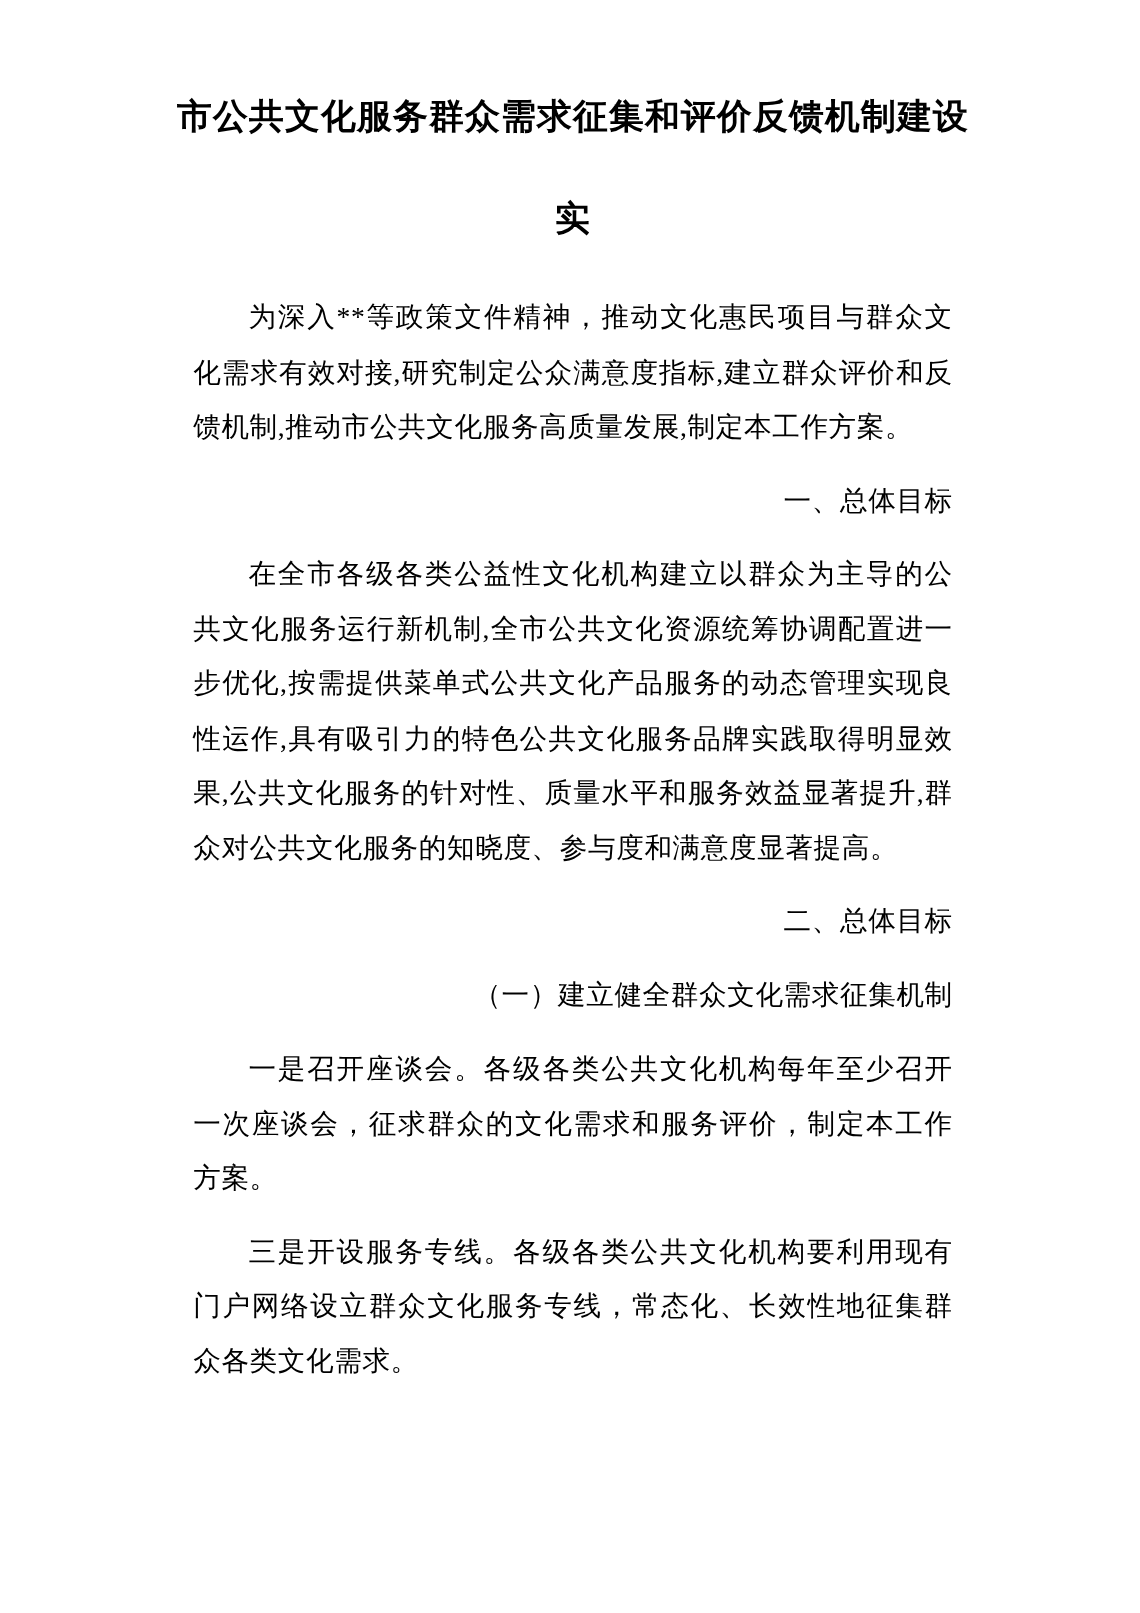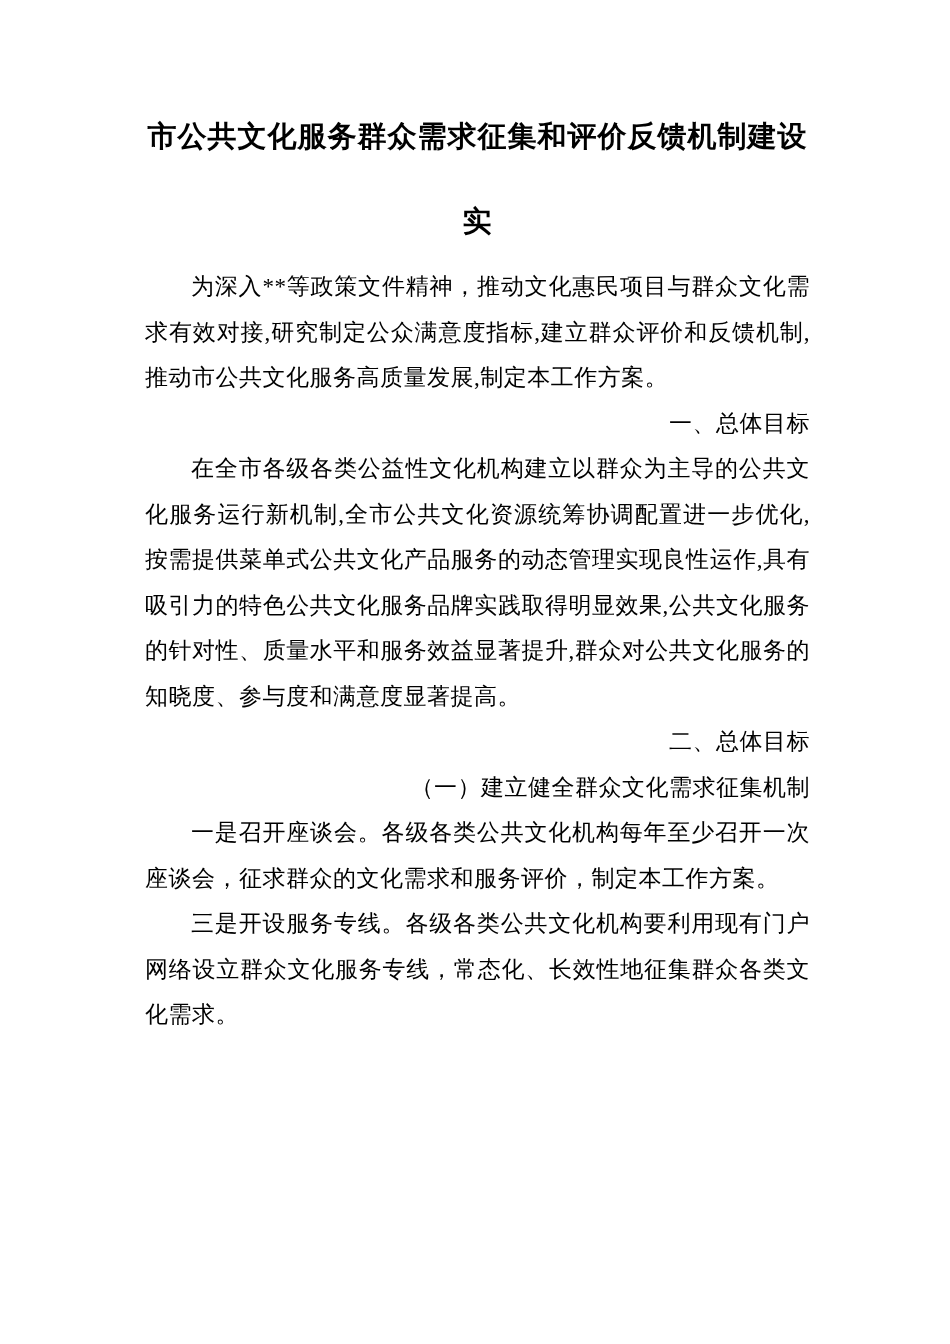--- a/index.html
+++ b/index.html
@@ -7,21 +7,21 @@
     padding: 0;
     background: #ffffff;
   }
   .page {
     position: relative;
     width: 950px;
     height: 1344px;
     margin: 0 auto;
     background: #ffffff;
     box-sizing: border-box;
-    padding: 94px 140px 40px 145px;
+    padding: 56px 140px 40px 145px;
     overflow: hidden;
     font-family: "Liberation Serif", "DejaVu Serif", serif;
     color: #000000;
   }
   .doc-title {
     margin: 0;
     padding: 0;
     font-size: 29px;
     font-weight: bold;
     text-align: center;
@@ -30,21 +30,21 @@
     color: #000000;
   }
   .doc-title .title-line {
     display: block;
   }
   .doc-body {
     margin: 0;
     padding: 0;
   }
   .doc-body p {
-    margin: 0;
+    margin: 16px;
     padding: 0;
     font-size: 23px;
     line-height: 45.5px;
     text-align: justify;
     text-indent: 2em;
     letter-spacing: 0.5px;
     word-break: break-all;
     color: #000000;
   }
   .doc-body p.heading {

